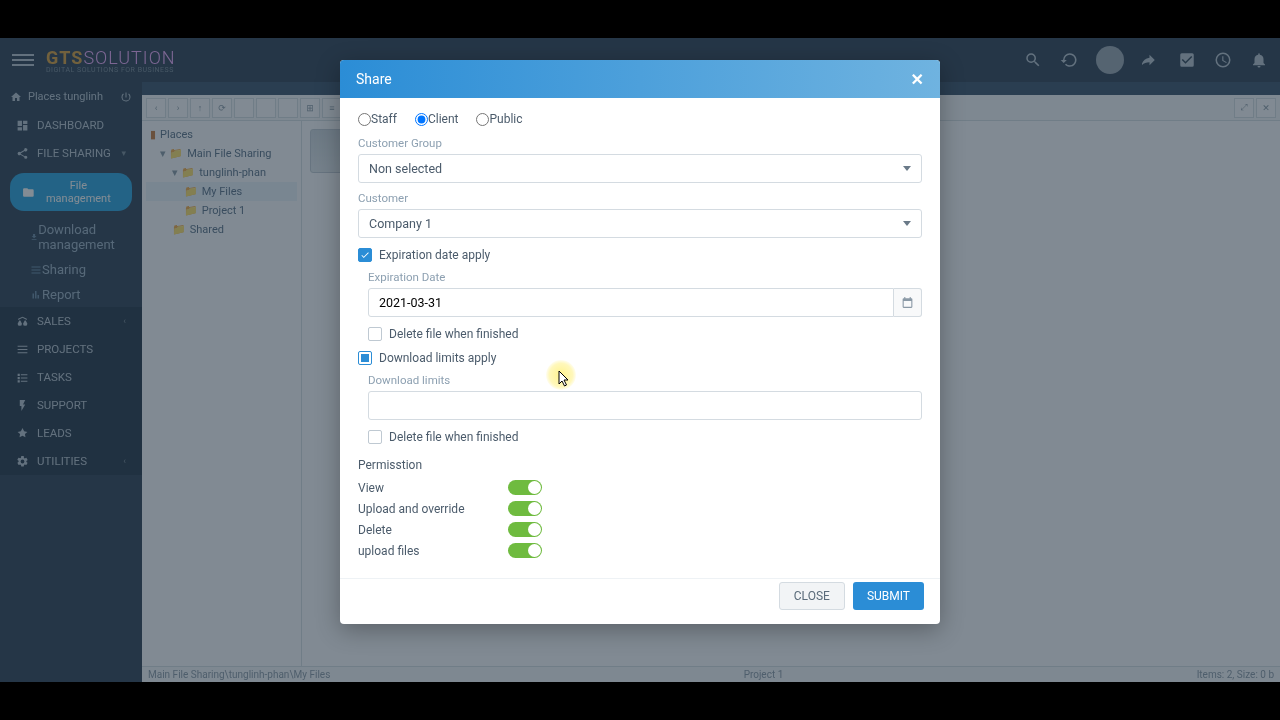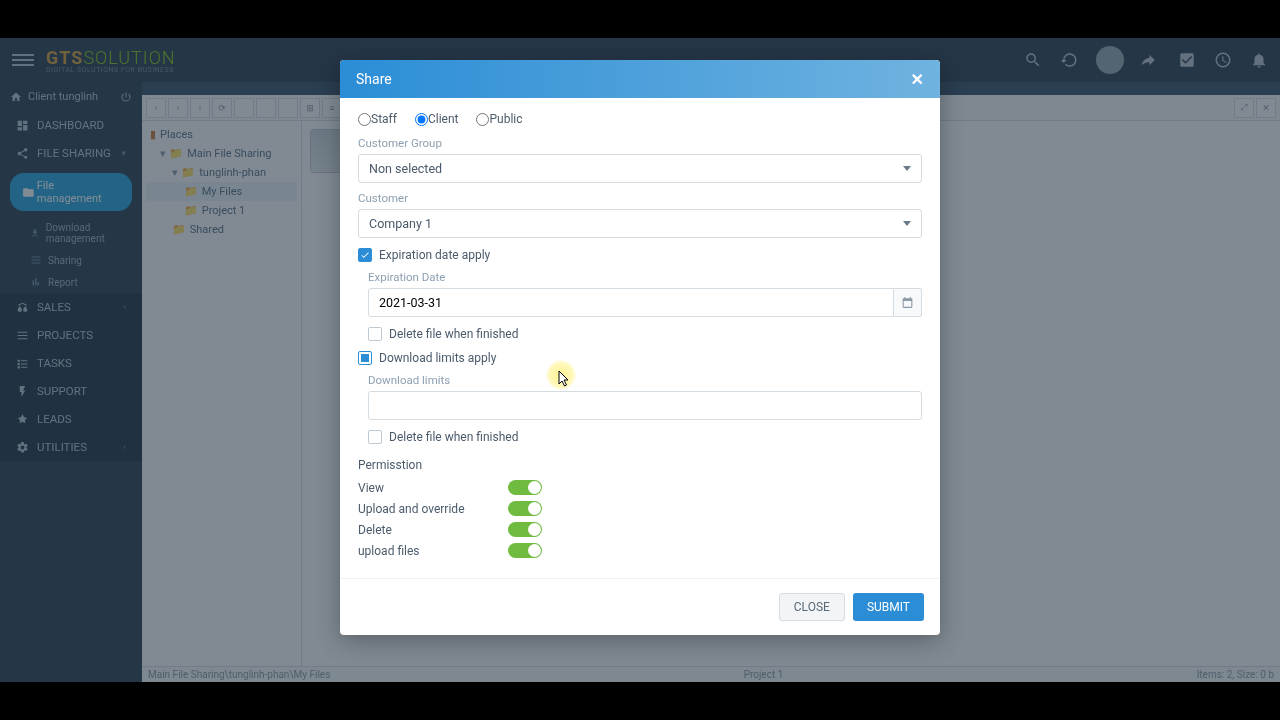--- a/index.html
+++ b/index.html
@@ -8,39 +8,39 @@
 .letterbox-top { top: 0; }
 .letterbox-bottom { bottom: 0; }
 .app { position: absolute; top: 38px; bottom: 38px; left: 0; right: 0; background: #2f4256; }
 
 
 .topbar { height: 44px; background: #2f4256; display: flex; align-items: center; padding: 0 12px; color: #b8c4cf; }
 .menu-toggle { width: 22px; height: 22px; cursor: pointer; display:flex; flex-direction:column; justify-content:center; gap:3px; margin-right:12px;}
 .menu-toggle div{height:2px;background:#b8c4cf;}
 .brand { font-size: 18px; letter-spacing: 1px; }
 .brand b { color: #d9a03e; font-weight: 700; }
-.brand span.thin { color: #84cc16; font-weight: 300; }
+.brand span.thin { color: #f0abfc; font-weight: 300; }
 .brand-sub { font-size: 7px; color: #7a8a97; letter-spacing: 0.5px; margin-top:-2px;}
 .topbar .spacer { flex: 1; }
 .top-icons { display: flex; gap: 18px; align-items: center; }
 .top-icon { width: 18px; height: 18px; fill: #b8c4cf; cursor: pointer; }
 .avatar { width: 28px; height: 28px; border-radius: 50%; background: #9aa6b2; }
 
 
 .sidebar { position: absolute; top: 44px; left: 0; bottom: 0; width: 142px; background: #2f4256; color: #b8c4cf; font-size: 11.5px; overflow: hidden; }
 .welcome-row { display: flex; align-items: center; padding: 8px 10px; gap: 6px; }
 .welcome-row .ic { width: 12px; height: 12px; fill: #b8c4cf; }
 .welcome-row span { font-size: 11px; }
 .nav-item { display: flex; align-items: center; padding: 7px 16px; gap: 8px; cursor: pointer; }
 .nav-item .ic { width: 13px; height: 13px; fill: #b8c4cf; flex-shrink:0;}
 .nav-item .chev { margin-left: auto; font-size: 9px; color: #7a8a97; }
 .nav-active { background: #253647; }
-.pill { margin: 6px 10px; background: #2aa4df; color: #fff; border-radius: 14px; padding: 6px 12px; display: flex; align-items: center; gap: 2px; font-size: 11px; cursor: pointer; }
+.pill { margin: 6px 10px; background: #2aa4df; color: #fff; border-radius: 14px; padding: 6px 12px; display: flex; align-items: center; gap: 2px; font-size: 11px; cursor: pointer; text-align: center; }
 .pill .ic { fill: #fff; width: 13px; height: 13px; }
-.sub-item { padding: 5px 10px 5px 30px; font-size: 10px; color: #9cb0c2; cursor: pointer; display:flex; gap:6px; align-items:center;}
+.sub-item { padding: 5px 10px 5px 30px; font-size: 13px; color: #9cb0c2; cursor: pointer; display:flex; align-items:center;}
 .sub-item .ic{width:12px;height:12px;fill:#6d8ba5;}
 
 
 .content { position: absolute; top: 44px; left: 142px; right: 0; bottom: 0; background: #e7ecef; }
 .panel-header { height: 13px; background: #3a536b; }
 .toolbar { height: 26px; background: #f4f6f8; border-bottom: 1px solid #d6dde2; display:flex; align-items:center; justify-content:space-between; padding:0 4px;}
 .tb-group{display:flex; gap:2px;}
 .tb-btn { width: 20px; height: 20px; border: 1px solid #d6dde2; background: #fafbfc; display:flex;align-items:center;justify-content:center;font-size:9px;color:#8a99a6;}
 .body-row { position: absolute; top: 39px; bottom: 16px; left: 0; right: 0; display: flex; }
 .tree-pane { width: 160px; background: #fafbfc; border-right: 1px solid #d6dde2; font-size: 11px; color: #5b7288; padding: 4px; }
@@ -72,21 +72,21 @@
 .indent { margin-left: 10px; }
 .input-group { display: flex; border-radius: 14px; }
 .text-input { flex: 1; border: 1px solid #d4dbe1; border-radius: 3px; padding: 6px 10px; font-size: 12.5px; background:#fff;}
 .input-addon { width: 28px; border: 1px solid #d4dbe1; border-left: none; border-radius: 0 3px 3px 0; display: flex; align-items: center; justify-content: center; background:#f8f9fa;}
 .input-group .text-input { border-radius: 3px 0 0 3px; }
 .section-label { font-size: 12px; color: #4b5b6b; margin: 14px 0 8px; }
 .perm-row { display: flex; align-items: flex-end; margin: 6px 0; font-size: 12px; }
 .perm-row .lbl { width: 150px; }
 .toggle { width: 34px; height: 15px; background: #6fbb3f; border-radius: 10px; position: relative; cursor: pointer; }
 .toggle::after { content: ''; position: absolute; right: 1px; top: 1px; width: 13px; height: 13px; background: #fff; border-radius: 50%; }
-.modal-footer { padding: 14px 16px 14px; display: flex; justify-content: flex-end; gap: 8px; border-top: 1px solid #eef2f5; margin-top: 6px; }
+.modal-footer { padding: 3px 16px 14px; display: flex; justify-content: flex-end; gap: 8px; border-top: 1px solid #eef2f5; margin-top: 6px; }
 .btn { padding: 6px 14px; border-radius: 3px; font-size: 12px; cursor: pointer; border: none; }
 .btn-close { background: #f2f4f6; color: #5a6b7a; border: 1px solid #d4dbe1; }
 .btn-submit { background: #2b8dd6; color: #fff; }
 
 
 .cursor-highlight { position: absolute; width: 30px; height: 30px; background: radial-gradient(circle, rgba(255,240,120,0.85) 0%, rgba(255,240,120,0.5) 55%, rgba(255,240,120,0) 75%); border-radius: 50%; pointer-events: none; z-index: 30; }
 .cursor-arrow { position: absolute; z-index: 31; pointer-events: none; }
 </style>
 </head>
 <body>
@@ -128,21 +128,21 @@
           <path d="M12 22a2 2 0 002-2h-4a2 2 0 002 2zm6-6V11a6 6 0 00-5-5.91V4a1 1 0 10-2 0v1.09A6 6 0 006 11v5l-2 2v1h16v-1z"></path>
         </svg>
     </div>
   </div>
 
   <div class="sidebar">
     <div class="welcome-row">
       <svg class="ic" viewBox="0 0 24 24">
           <path d="M10 20v-6h4v6h5v-8h3L12 3 2 12h3v8z"></path>
         </svg>
-      <span>Client tunglinh</span>
+      <span>Places tunglinh</span>
       <svg class="ic" style="margin-left:auto" viewBox="0 0 24 24">
           <path d="M13 3h-2v10h2V3zm4.83 2.17l-1.42 1.42A6.92 6.92 0 0119 12a7 7 0 11-14 0 6.92 6.92 0 012.59-5.41L6.17 5.17A9 9 0 1021 12a8.93 8.93 0 00-3.17-6.83z"></path>
         </svg>
     </div>
     <div class="nav-item">
       <svg class="ic" viewBox="0 0 24 24">
           <path d="M3 13h8V3H3v10zm0 8h8v-6H3v6zm10 0h8V11h-8v10zm0-18v6h8V3h-8z"></path>
         </svg>
       <span>DASHBOARD</span>
     </div>

